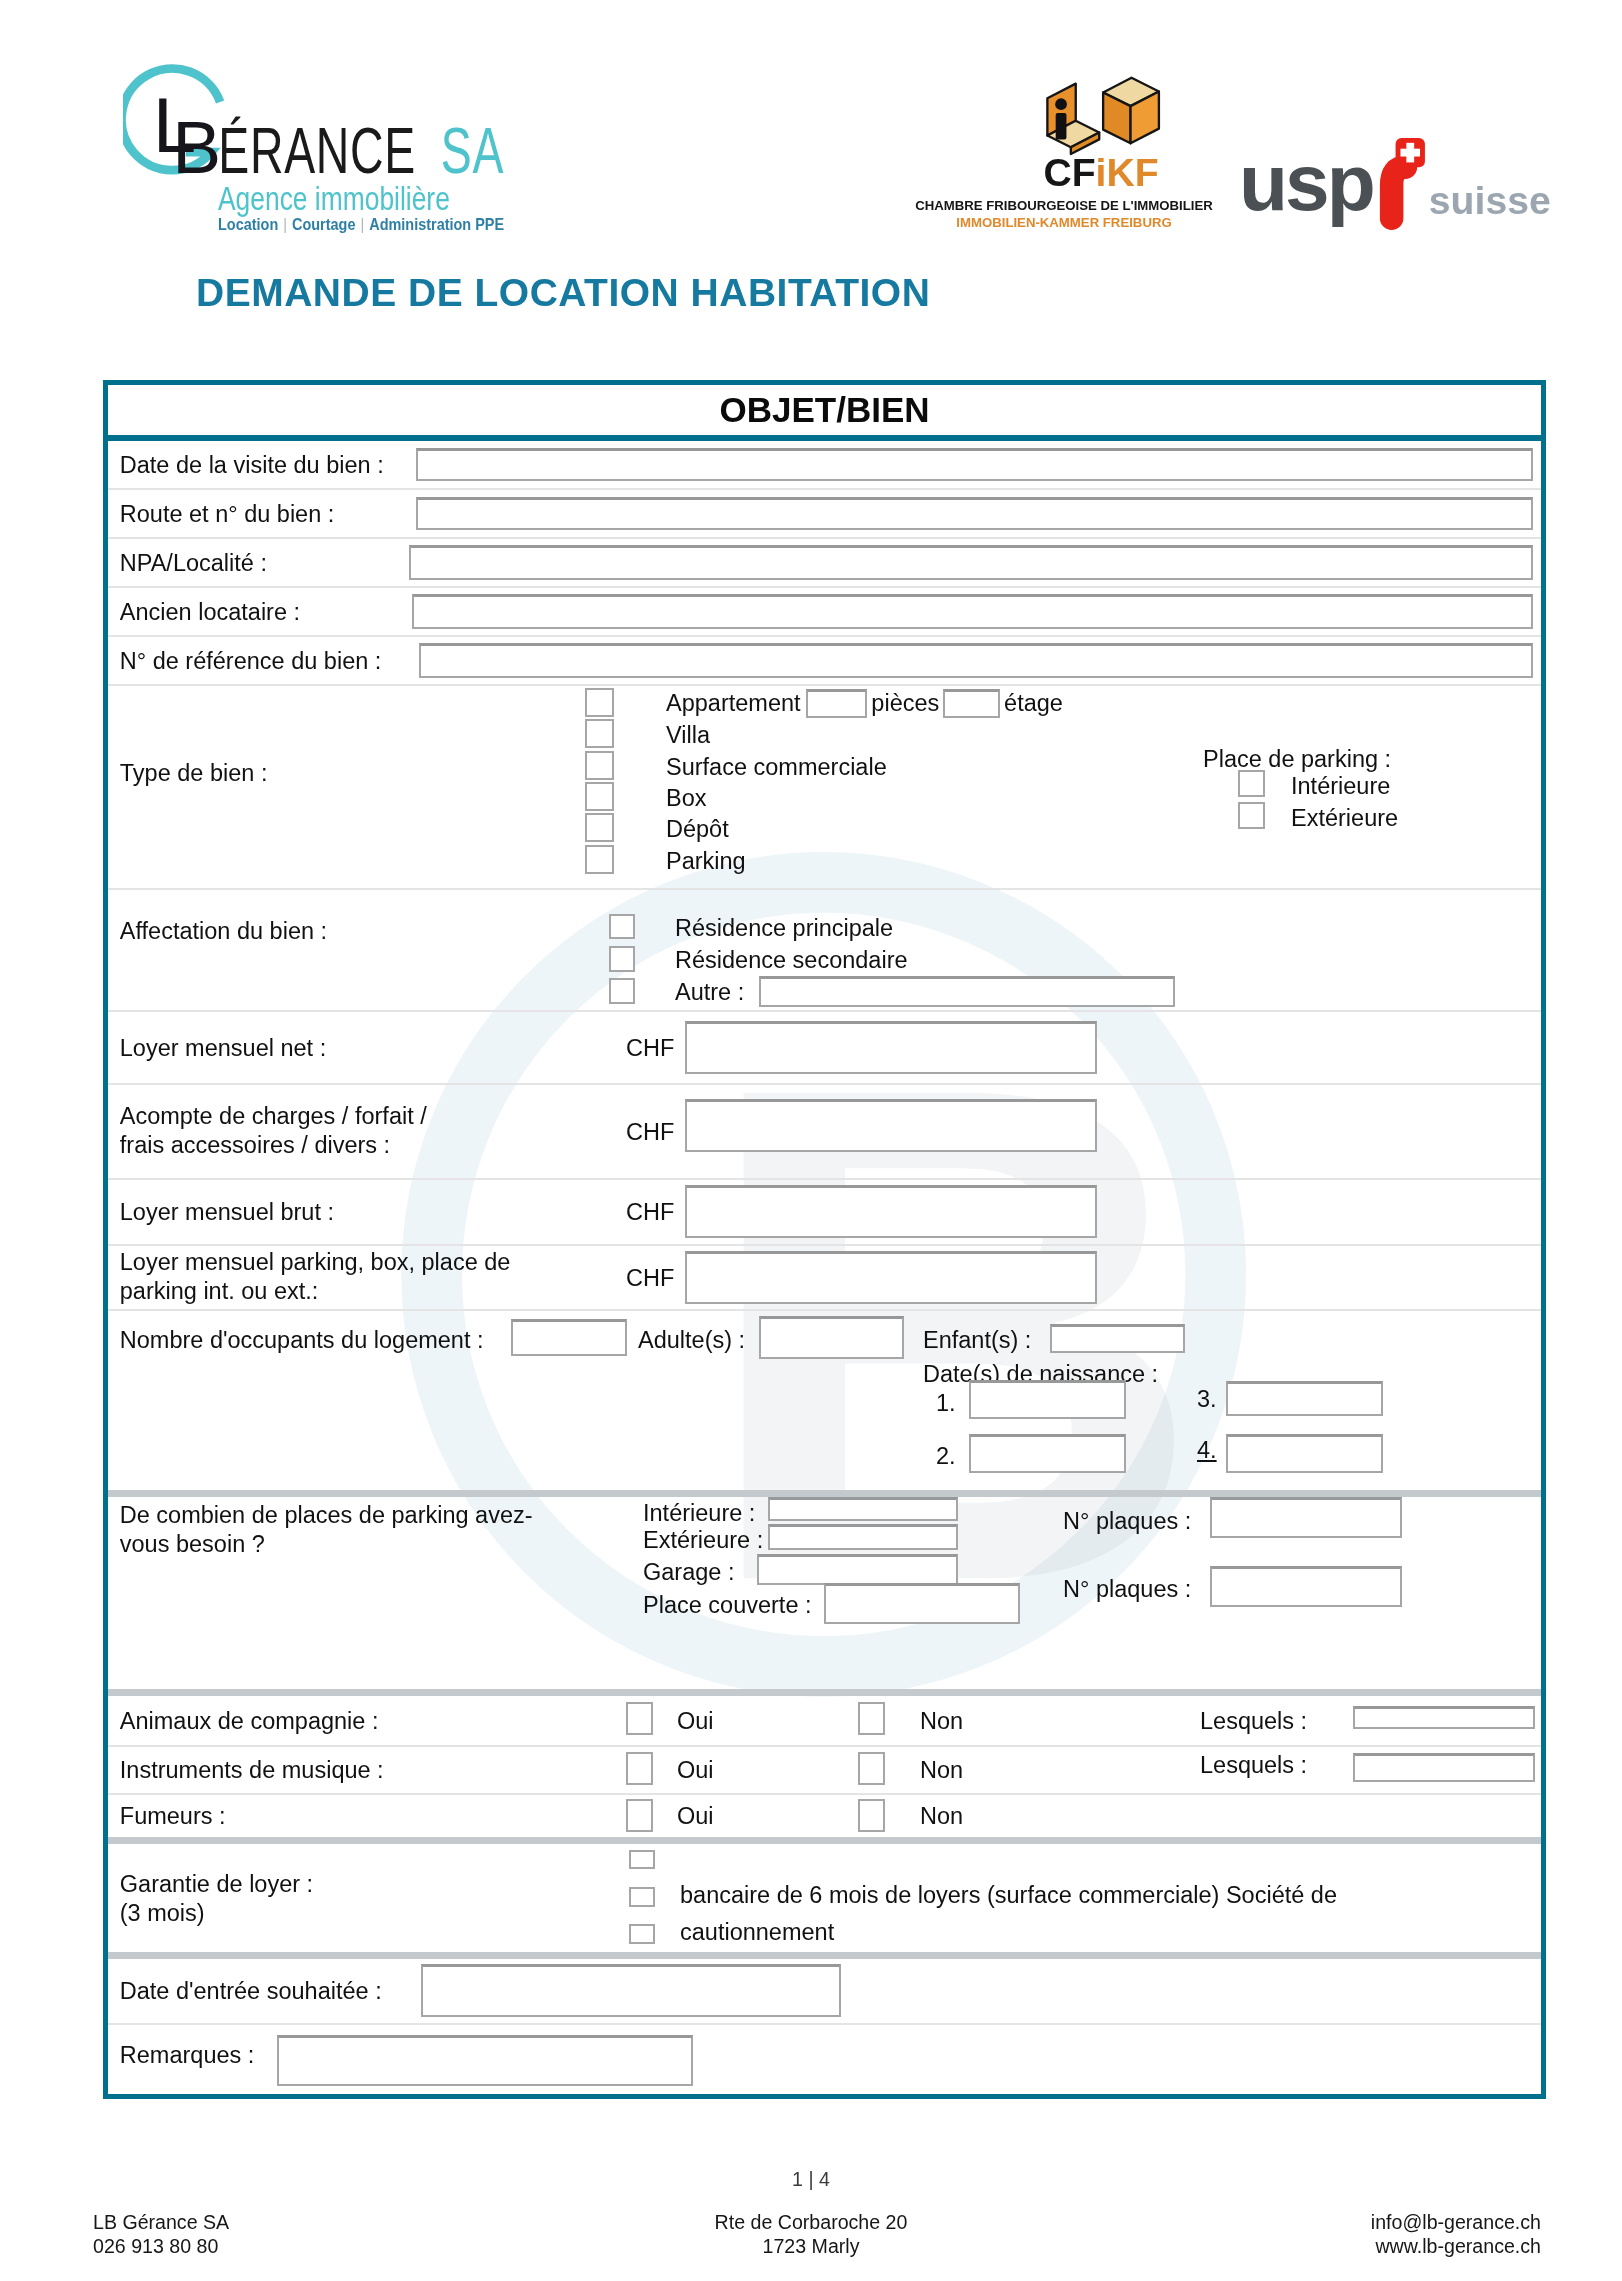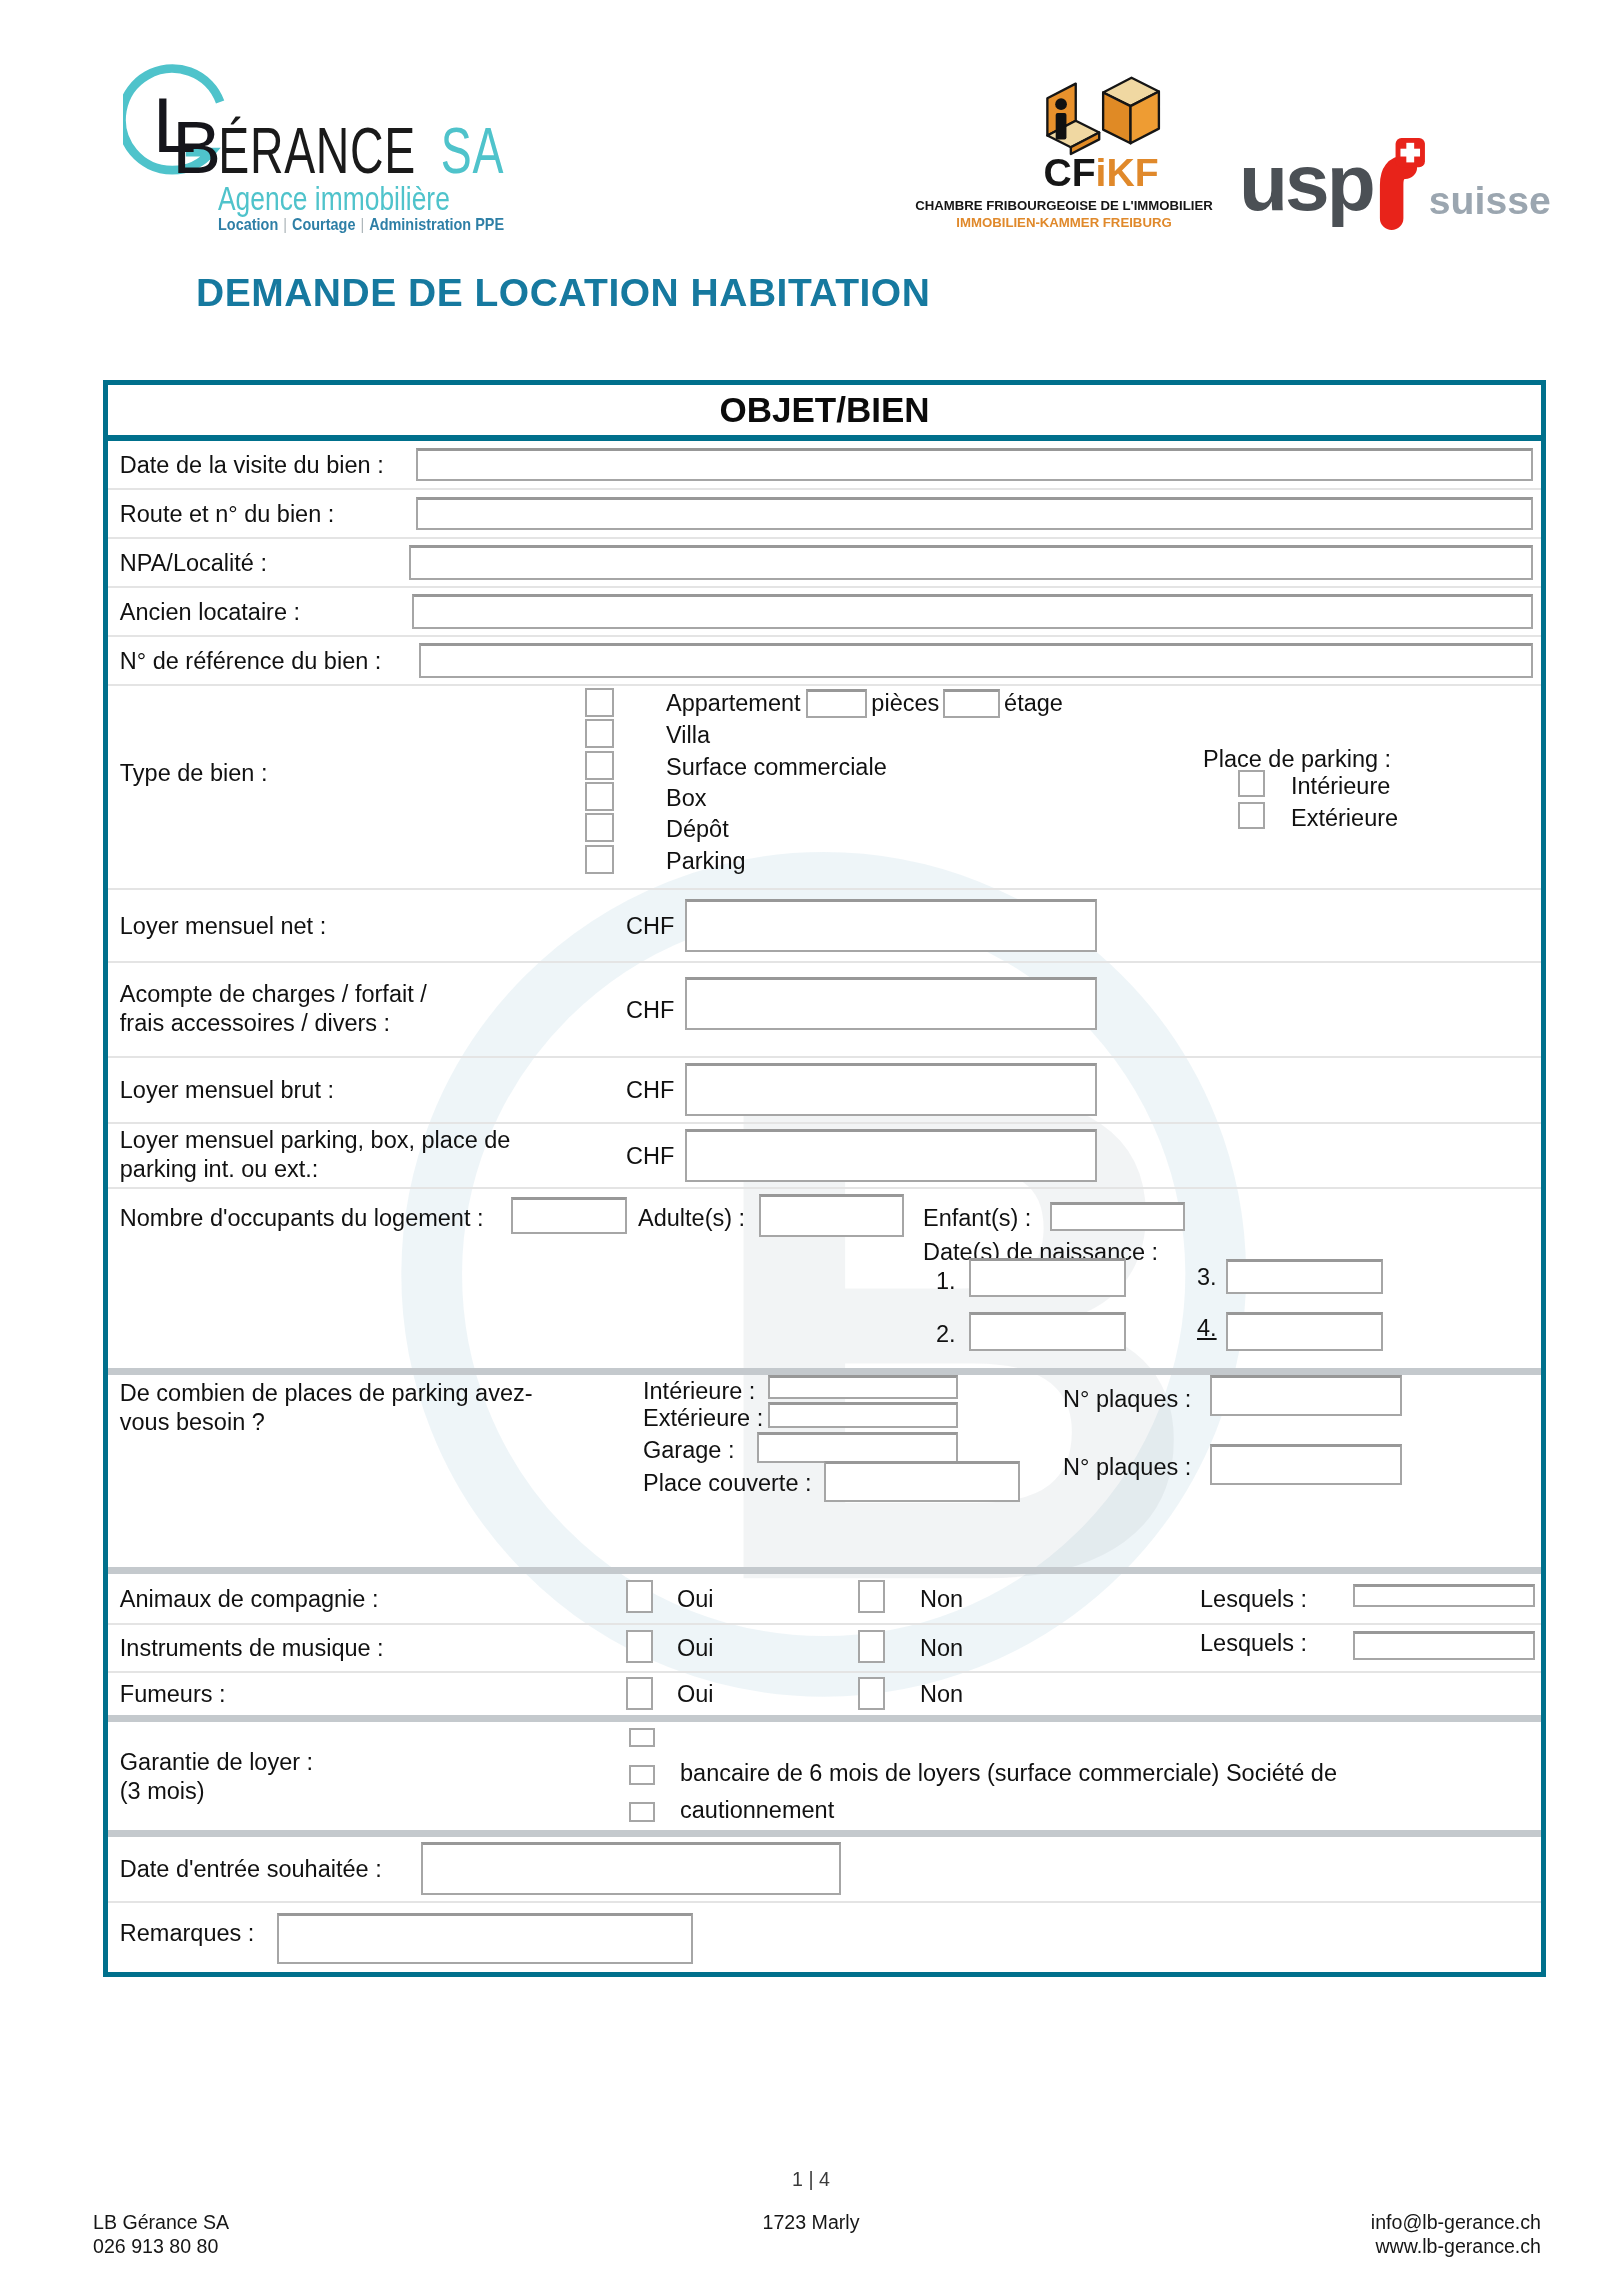--- a/index.html
+++ b/index.html
@@ -141,20 +141,30 @@
     <div class="t" style="left:558px;top:98px">Box</div>
     <div class="t" style="left:558px;top:129px">Dépôt</div>
     <div class="t" style="left:558px;top:161px">Parking</div>
     <div class="t" style="left:1095px;top:59px">Place de parking :</div>
     <span class="cb" style="left:1130px;top:84px;width:27.4px;height:27.4px"></span>
     <div class="t" style="left:1183px;top:86px">Intérieure</div>
     <span class="cb" style="left:1130px;top:116px;width:27.4px;height:27.4px"></span>
     <div class="t" style="left:1183px;top:118px">Extérieure</div>
   </div>
 
+  <div class="row" style="height:120px">
+    <div class="lbl" style="top:27.4px">Affectation du bien :</div>
+    <span class="cb" style="left:501px;top:23.5px;width:25.5px;height:25.5px"></span>
+    <div class="t" style="left:567px;top:23.5px">Résidence principale</div>
+    <span class="cb" style="left:501px;top:56px;width:25.5px;height:25.5px"></span>
+    <div class="t" style="left:567px;top:56px">Résidence secondaire</div>
+    <span class="cb" style="left:501px;top:88px;width:25.5px;height:25.5px"></span>
+    <div class="t" style="left:567px;top:88px">Autre :</div>
+    <input type="text" class="f" style="left: 651px; top: 86px; width: 416px; height: 31px;">
+  </div>
 
   <div class="row" style="height:71px">
     <div class="lbl vc">Loyer mensuel net :</div>
     <div class="t vc" style="left:518px">CHF</div>
     <input type="text" class="f" style="left: 577px; top: 8.8px; width: 412px; height: 53px;">
   </div>
 
   <div class="row" style="height:93px">
     <div class="lbl" style="top:16.7px;width:348px;white-space:normal">Acompte de charges / forfait / frais accessoires / divers :</div>
     <div class="t vc" style="left:518px">CHF</div>
@@ -255,19 +265,20 @@
     <input type="text" class="f" style="left: 169px; top: 3.9px; width: 416px; height: 51px;">
   </div>
 </div>
 
 <div class="abs" id="page-num">1 | 4</div>
 <div class="abs foot" id="foot-left">
   <div>LB Gérance SA</div>
   <div>026 913 80 80</div>
 </div>
 <div class="abs foot" id="foot-center">
+  <div>Rte de Corbaroche 20</div>
   <div>1723 Marly</div>
 </div>
 <div class="abs foot" id="foot-right">
   <div>info@lb-gerance.ch</div>
   <div>www.lb-gerance.ch</div>
 </div>
 
 
 </body></html>

